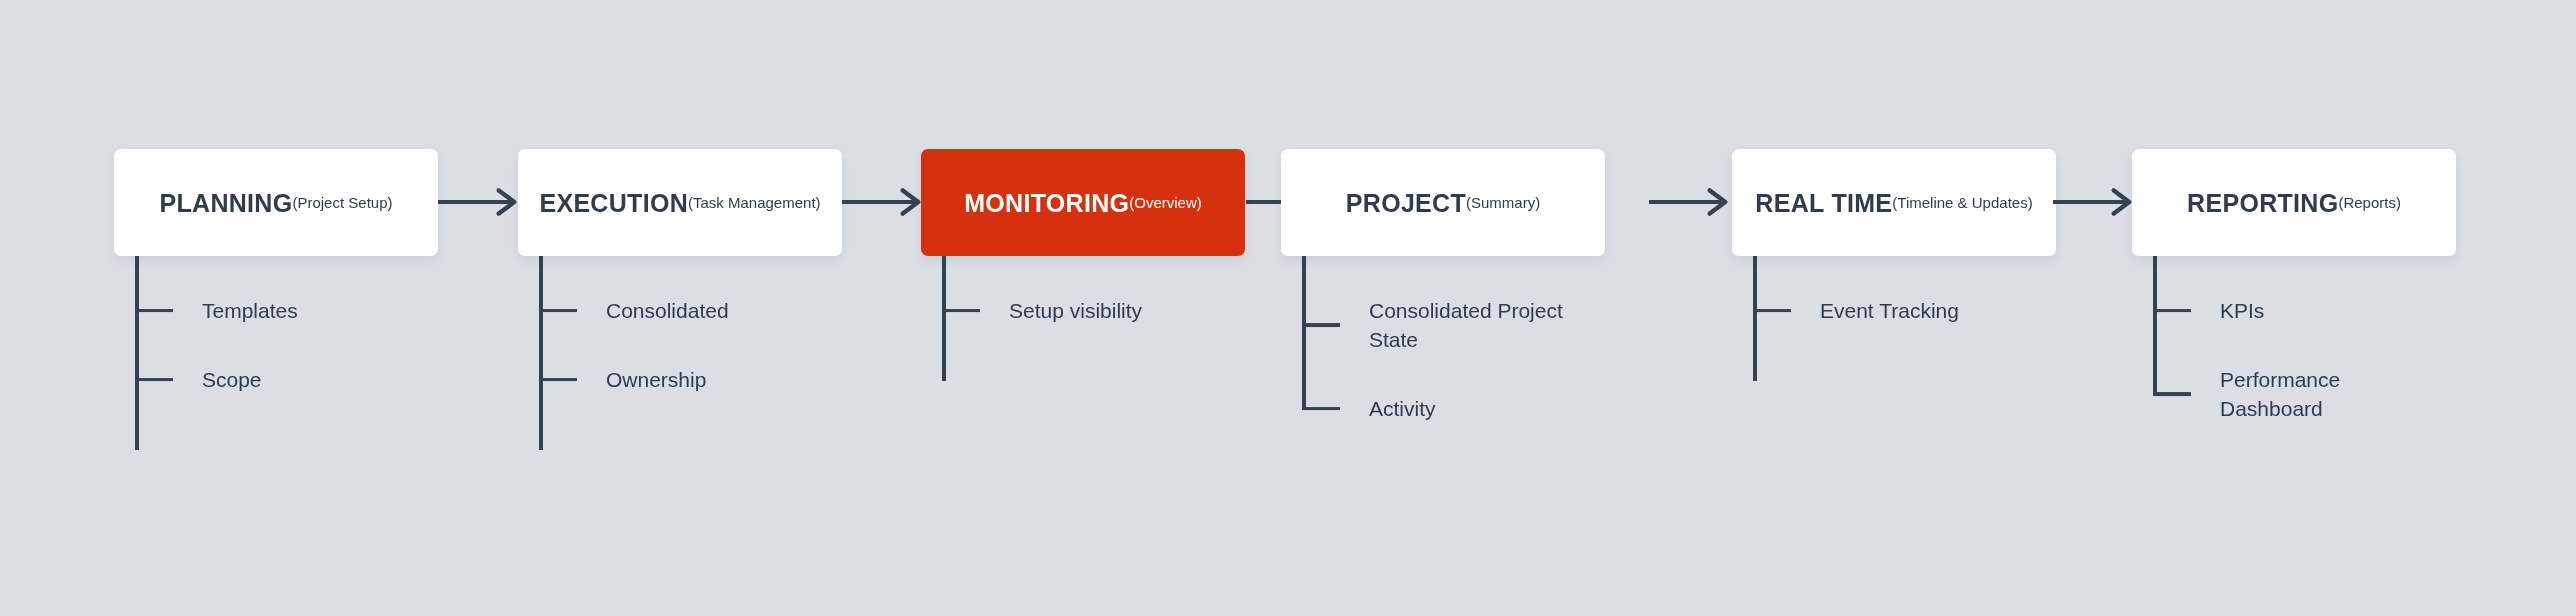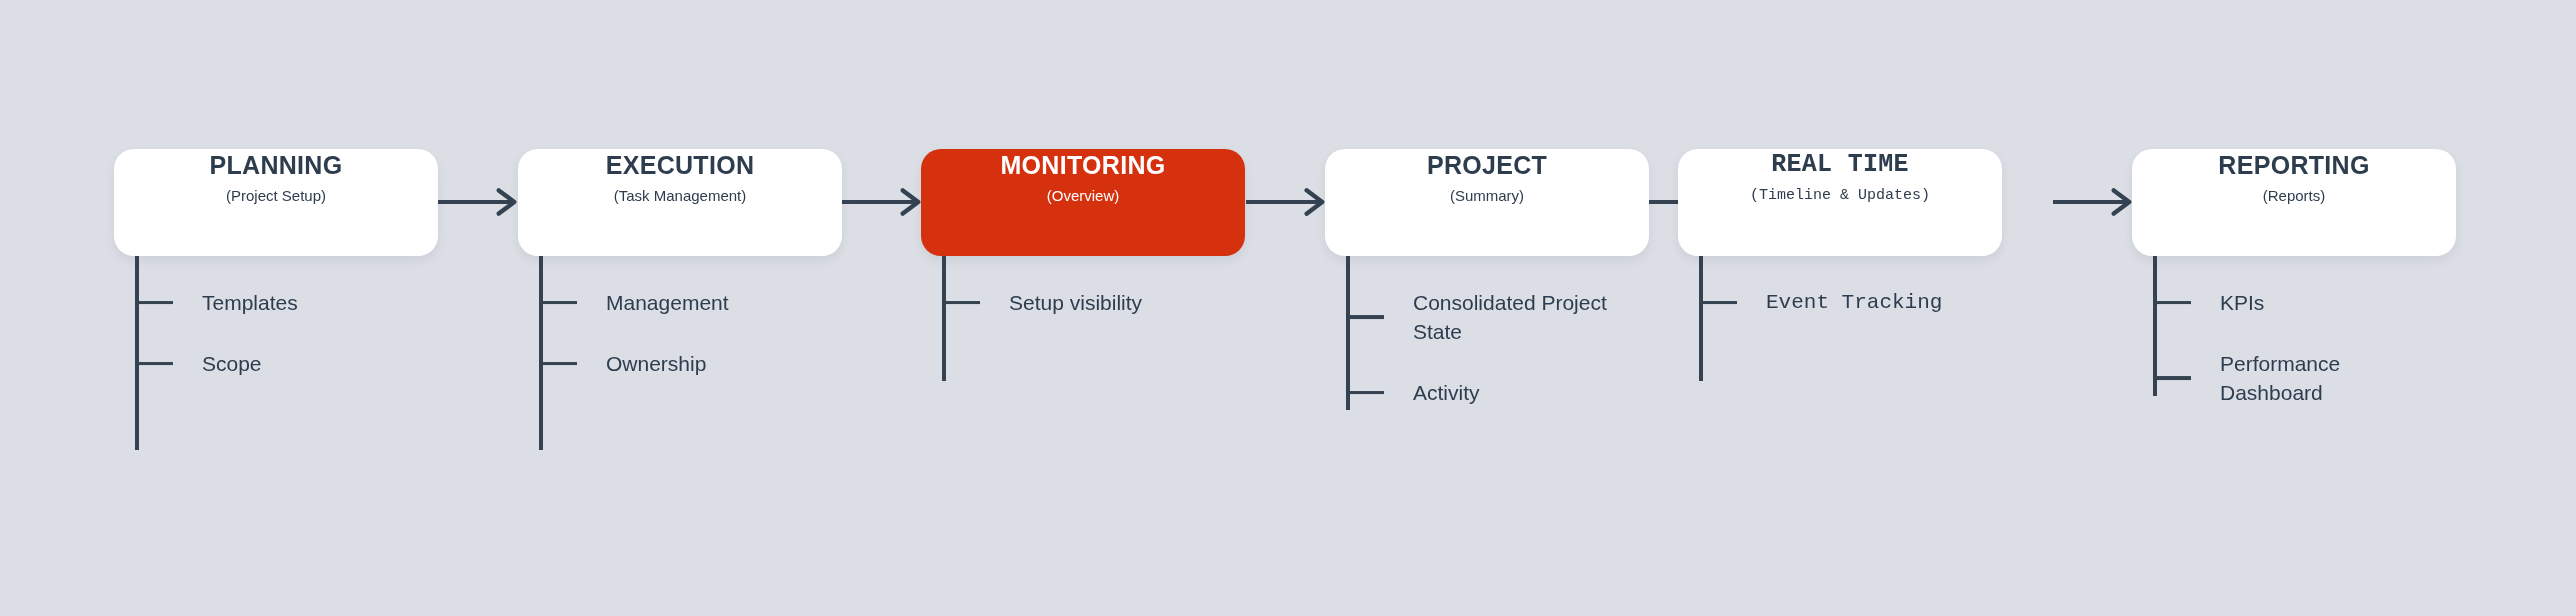--- a/index.html
+++ b/index.html
@@ -14,23 +14,23 @@
     background: var(--bg, #dbdee5);
   }
   .stage {
     position: absolute;
     top: 149px;
     width: 324px;
   }
   .box {
     width: 324px; height: 107px;
     background: var(--box-bg, #ffffff);
-    border-radius: 20px;
-    display: flex; flex-direction: column;
-    align-items: center; 
+    border-radius: 7px;
+    display: flex; flex-direction: row;
+    align-items: center; justify-content: center;
     text-align: center;
     box-shadow: 0 4.4px 10px rgba(46, 61, 78, 0.08);
     box-sizing: border-box;
   }
   .stage.highlighted .box {
     background: var(--hl-bg, #d5310e);
   }
   .title {
     font-size: 25px; font-weight: 700;
     color: var(--text, #2e3d4e);
@@ -57,21 +57,21 @@
     position: absolute;
     left: 0; top: 0;
     width: 3.9px;
     background: var(--line, #344251);
   }
   .item {
     position: relative;
     display: flex;
     align-items: center;
     padding-left: 67px;
-    margin-top: 32px;
+    margin-top: 40px;
     min-height: 29px;
   }
   .item:first-of-type { margin-top: 28px; }
   .item::before {
     content: "";
     position: absolute;
     left: 0; top: 50%;
     transform: translateY(-50%);
     width: 38px; height: 3.9px;
     background: var(--line, #344251);
@@ -113,21 +113,21 @@
       <polyline points="110,29 138,50 110,71" fill="none" stroke="#344251" stroke-width="8" stroke-linecap="round" stroke-linejoin="round"></polyline>
     </svg>
     <div class="stage" style="left: 518px;">
     <div class="box">
       <div class="title">EXECUTION</div>
       <div class="subtitle">(Task Management)</div>
     </div>
     <div class="list">
       <div class="vline" style="height: 194px;"></div>
     <div class="item">
-          <span>Management</span>
+          <span>Consolidated</span>
         </div>
         <div class="item">
           <span>Ownership</span>
         </div>
       </div>
   </div>
     <svg class="arrow" width="79" height="56" style="left: 842px;" viewBox="0 0 143 100">
       <line x1="0" y1="50" x2="135" y2="50" stroke="#344251" stroke-width="7"></line>
       <polyline points="110,29 138,50 110,71" fill="none" stroke="#344251" stroke-width="8" stroke-linecap="round" stroke-linejoin="round"></polyline>
     </svg>
@@ -140,40 +140,40 @@
       <div class="vline" style="height: 125px;"></div>
     <div class="item">
           <span>Setup visibility</span>
         </div>
       </div>
   </div>
     <svg class="arrow" width="79" height="56" style="left: 1246px;" viewBox="0 0 142 100">
       <line x1="0" y1="50" x2="134" y2="50" stroke="#344251" stroke-width="7"></line>
       <polyline points="109,29 137,50 109,71" fill="none" stroke="#344251" stroke-width="8" stroke-linecap="round" stroke-linejoin="round"></polyline>
     </svg>
-    <div class="stage" style="left: 1325px;">
+    <div class="stage" style="left: 1281px;">
     <div class="box">
       <div class="title">PROJECT</div>
       <div class="subtitle">(Summary)</div>
     </div>
     <div class="list">
       <div class="vline" style="height: 154px;"></div>
     <div class="item">
           <span>Consolidated Project State</span>
         </div>
         <div class="item">
           <span>Activity</span>
         </div>
       </div>
   </div>
     <svg class="arrow" width="79" height="56" style="left: 1649px;" viewBox="0 0 143 100">
       <line x1="0" y1="50" x2="135" y2="50" stroke="#344251" stroke-width="7"></line>
       <polyline points="110,29 138,50 110,71" fill="none" stroke="#344251" stroke-width="8" stroke-linecap="round" stroke-linejoin="round"></polyline>
     </svg>
-    <div class="stage" style="left: 1678px; font-family: Liberation Mono, monospace;">
+    <div class="stage" style="left: 1732px;">
     <div class="box">
       <div class="title">REAL TIME</div>
       <div class="subtitle">(Timeline &amp; Updates)</div>
     </div>
     <div class="list">
       <div class="vline" style="height: 125px;"></div>
         <div class="item">
           <span>Event Tracking</span>
         </div>
       </div>

